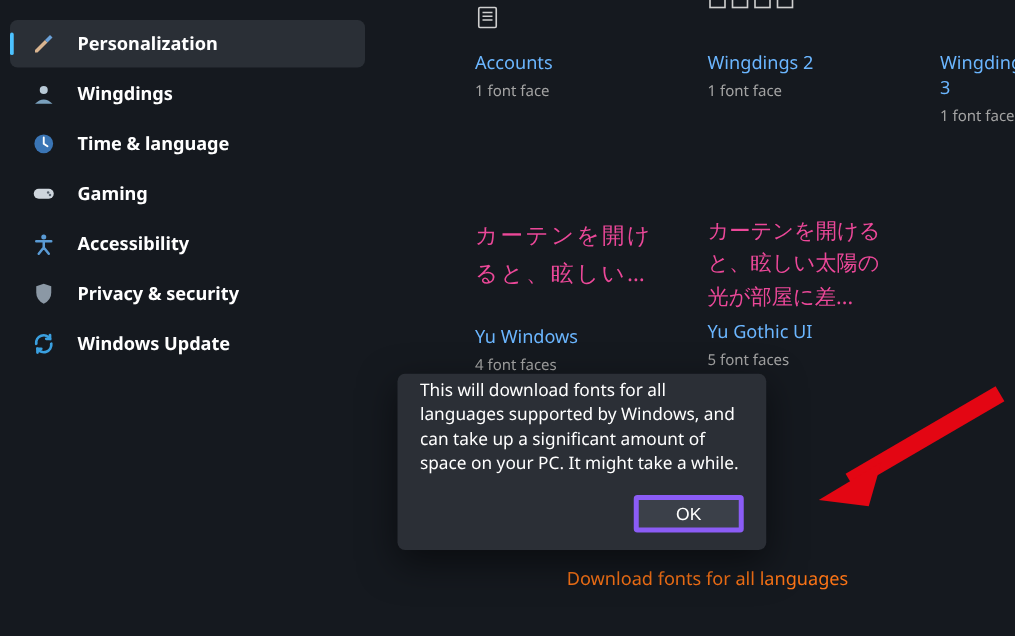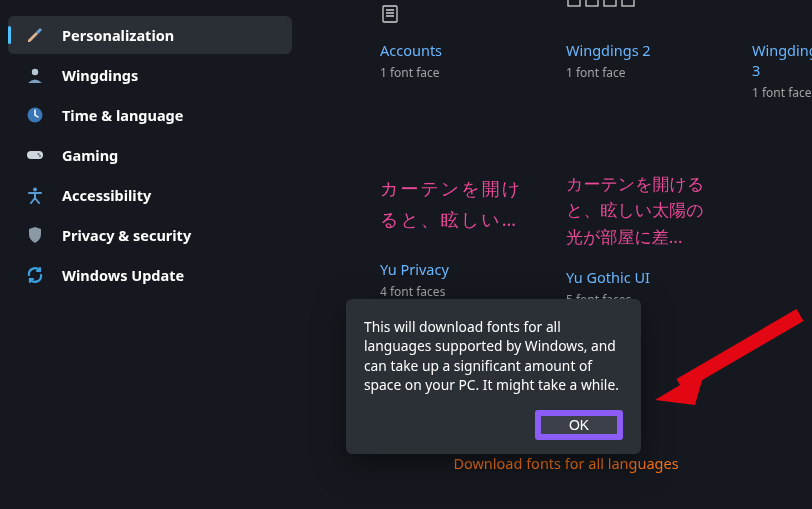--- a/index.html
+++ b/index.html
@@ -38,29 +38,29 @@
   .font-faces { color: #a3a3a3; font-size: 12px; margin-top: 4px; }
 
   .row2 { margin-top: 70px; }
 
   .download-link {
     color: #f97316; font-size: 14.5px; text-align: center; cursor: pointer;
     position: absolute; left: 320px; right: 0; top: 453px;
   }
 
   .dialog {
-    position: absolute; left: 346px; top: 299px; width: 295px;
+    position: absolute; left: 318px; top: 299px; width: 295px;
     background: #2b2f36; border-radius: 6px;
-    padding: 18px 18px 14px 18px;
+    padding: 4px 18px 14px 18px;
     box-shadow: 0 10px 30px rgba(0,0,0,0.5);
     font-size: 13.8px; line-height: 1.4; color: #ffffff;
   }
   .dialog-actions { display: flex; justify-content: flex-end; margin-top: 16px; }
   .dialog-button {
-    width: 88px; height: 30px; border: 6px solid #8b5cf6;
+    width: 88px; height: 30px; border: 4px solid #8b5cf6;
     background: #3b4049; color: #fff; font-size: 14px; border-radius: 3px; cursor: pointer;
   }
 
   .arrow {
     position: absolute; pointer-events: none;
   }
 </style>
 </head>
 <body>
 
@@ -173,27 +173,27 @@
     <div class="font-card" style="width:90px">
       <div class="font-preview"></div>
       <div class="font-name">Wingdings 3</div>
       <div class="font-faces">1 font face</div>
     </div>
   </div>
 
   <div class="font-grid row2">
     <div class="font-card">
       <div class="font-preview jp">カーテンを開けると、眩しい…</div>
-      <div class="font-name" style="margin-top:18px">Yu Privacy</div>
+      <div class="font-name" style="margin-top:18px">Yu Windows</div>
       <div class="font-faces">4 font faces</div>
     </div>
 
     <div class="font-card">
       <div class="font-preview jp2" style="height:82px">カーテンを開けると、眩しい太陽の光が部屋に差...</div>
-      <div class="font-name" style="margin-top:14px">Yu Gothic UI</div>
+      <div class="font-name" style="margin-top:2px">Yu Gothic UI</div>
       <div class="font-faces">5 font faces</div>
     </div>
   </div>
 </main>
 
 <div class="download-link">Download fonts for all languages</div>
 
 <div class="dialog">
   <div>This will download fonts for all languages supported by Windows, and can take up a significant amount of space on your PC. It might take a while.</div>
   <div class="dialog-actions">

